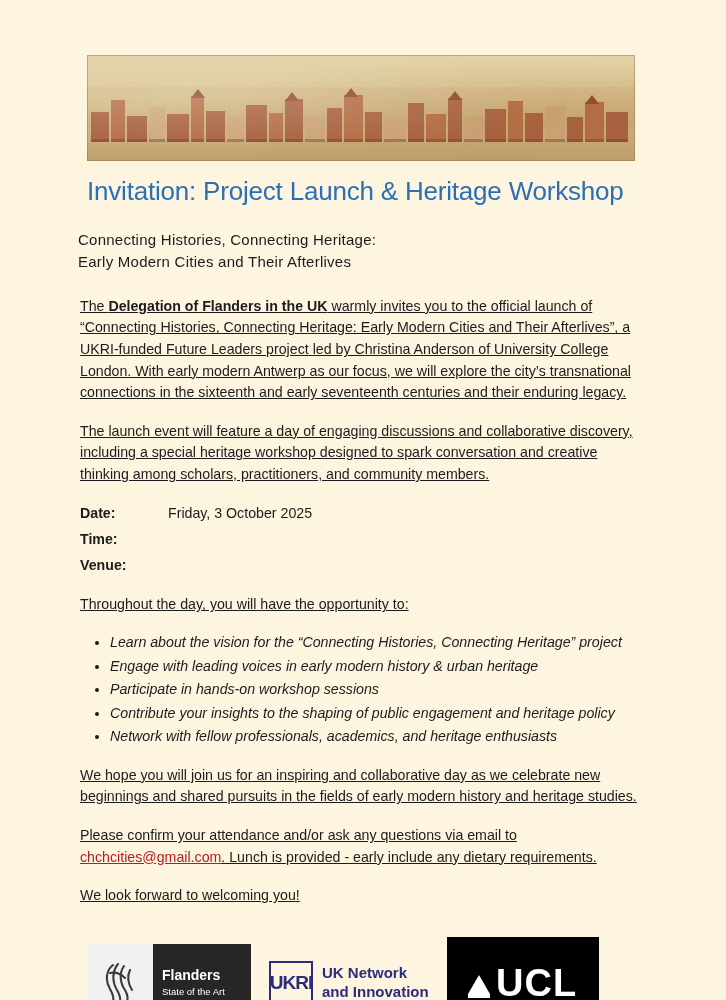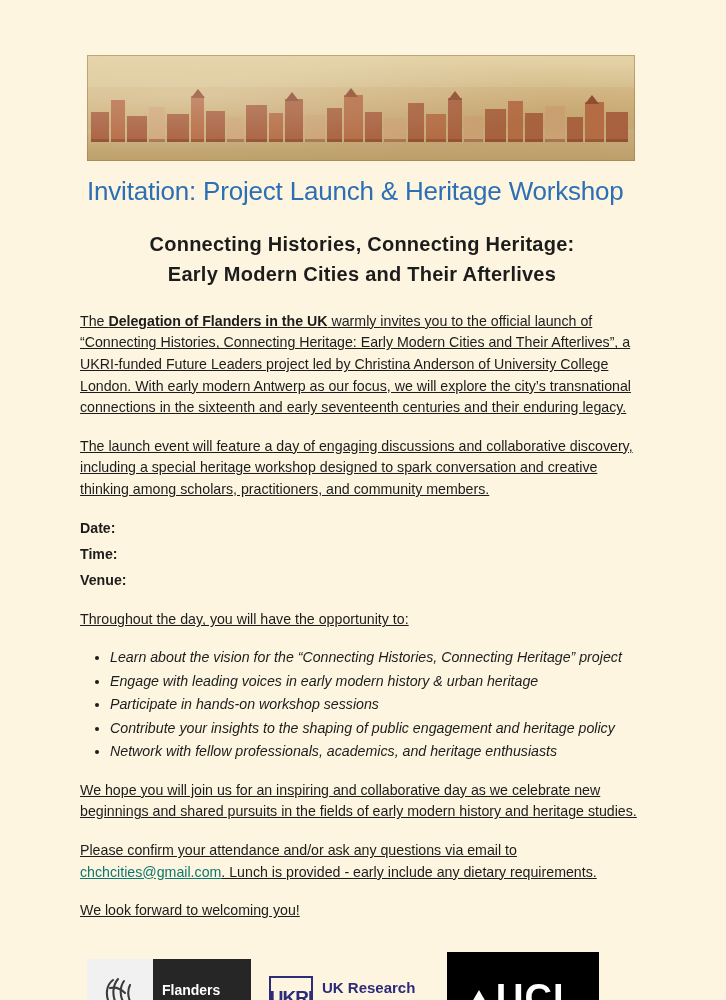--- a/index.html
+++ b/index.html
@@ -91,23 +91,23 @@
   h1.title {
     font-size: 26px;
     font-weight: normal;
     color: #2c6fb5;
     margin: 16px 0 0 9px;
     letter-spacing: -0.2px;
     line-height: 1.15;
   }
   .subtitle {
     margin: 22px 0 0 0;
-    text-align: center;
-    font-weight: bold;
-    font-size: 20px;
+    text-align: left;
+    font-weight: normal;
+    font-size: 15px;
     line-height: 1.5;
     letter-spacing: 0.25px;
   }
 
   
   .body-wrap {
     margin-top: 22px;
     padding-left: 2px;
   }
   p.para {
@@ -141,21 +141,21 @@
     margin: 6px 0 17px 0;
     padding-left: 30px;
   }
   ul.bullets li {
     font-size: 14.2px;
     line-height: 1.52;
     margin-bottom: 2px;
     font-style: italic;
   }
   a.mail {
-    color: #0f766e;
+    color: #b91c1c;
     text-decoration: underline;
   }
 
   
   .logos {
     margin-top: 30px;
     margin-left: 9px;
     display: flex;
     align-items: center;
     gap: 18px;
@@ -314,20 +314,21 @@
 
     <div class="body-wrap">
 
       <p class="para"><span>The </span><b>Delegation of Flanders in the UK</b><span> warmly invites you to the official launch of “Connecting Histories, Connecting Heritage: Early Modern Cities and Their Afterlives”, a UKRI-funded Future Leaders project led by Christina Anderson of University College London. With early modern Antwerp as our focus, we will explore the city’s transnational connections in the sixteenth and early seventeenth centuries and their enduring legacy.</span></p>
 
       <p class="para">The launch event will feature a day of engaging discussions and collaborative discovery, including a special heritage workshop designed to spark conversation and creative thinking among scholars, practitioners, and community members.</p>
 
       <div class="details">
         <div class="det-row">
           <div class="det-label">Date:</div>
+          <div class="det-value">Friday, 3 October 2025</div>
         </div>
         <div class="det-row">
           <div class="det-label">Time:</div>
         </div>
         <div class="det-row">
           <div class="det-label">Venue:</div>
         </div>
       </div>
 
       <p class="para tight">Throughout the day, you will have the opportunity to:</p>
@@ -363,21 +364,21 @@
         </div>
         <div class="txt-box">
           <div class="f-name">Flanders</div>
           <div class="f-tag">State of the Art</div>
         </div>
       </div>
 
       <div class="logo-ukri">
         <div class="mark">UKRI</div>
         <div class="words">
-          <div>UK Research</div>
+          <div>UK Network</div>
           <div>and Innovation</div>
         </div>
       </div>
 
       <div class="logo-ucl">
         <div class="tri"></div>
         <div class="ucl-text">UCL</div>
       </div>
 
     </div>

